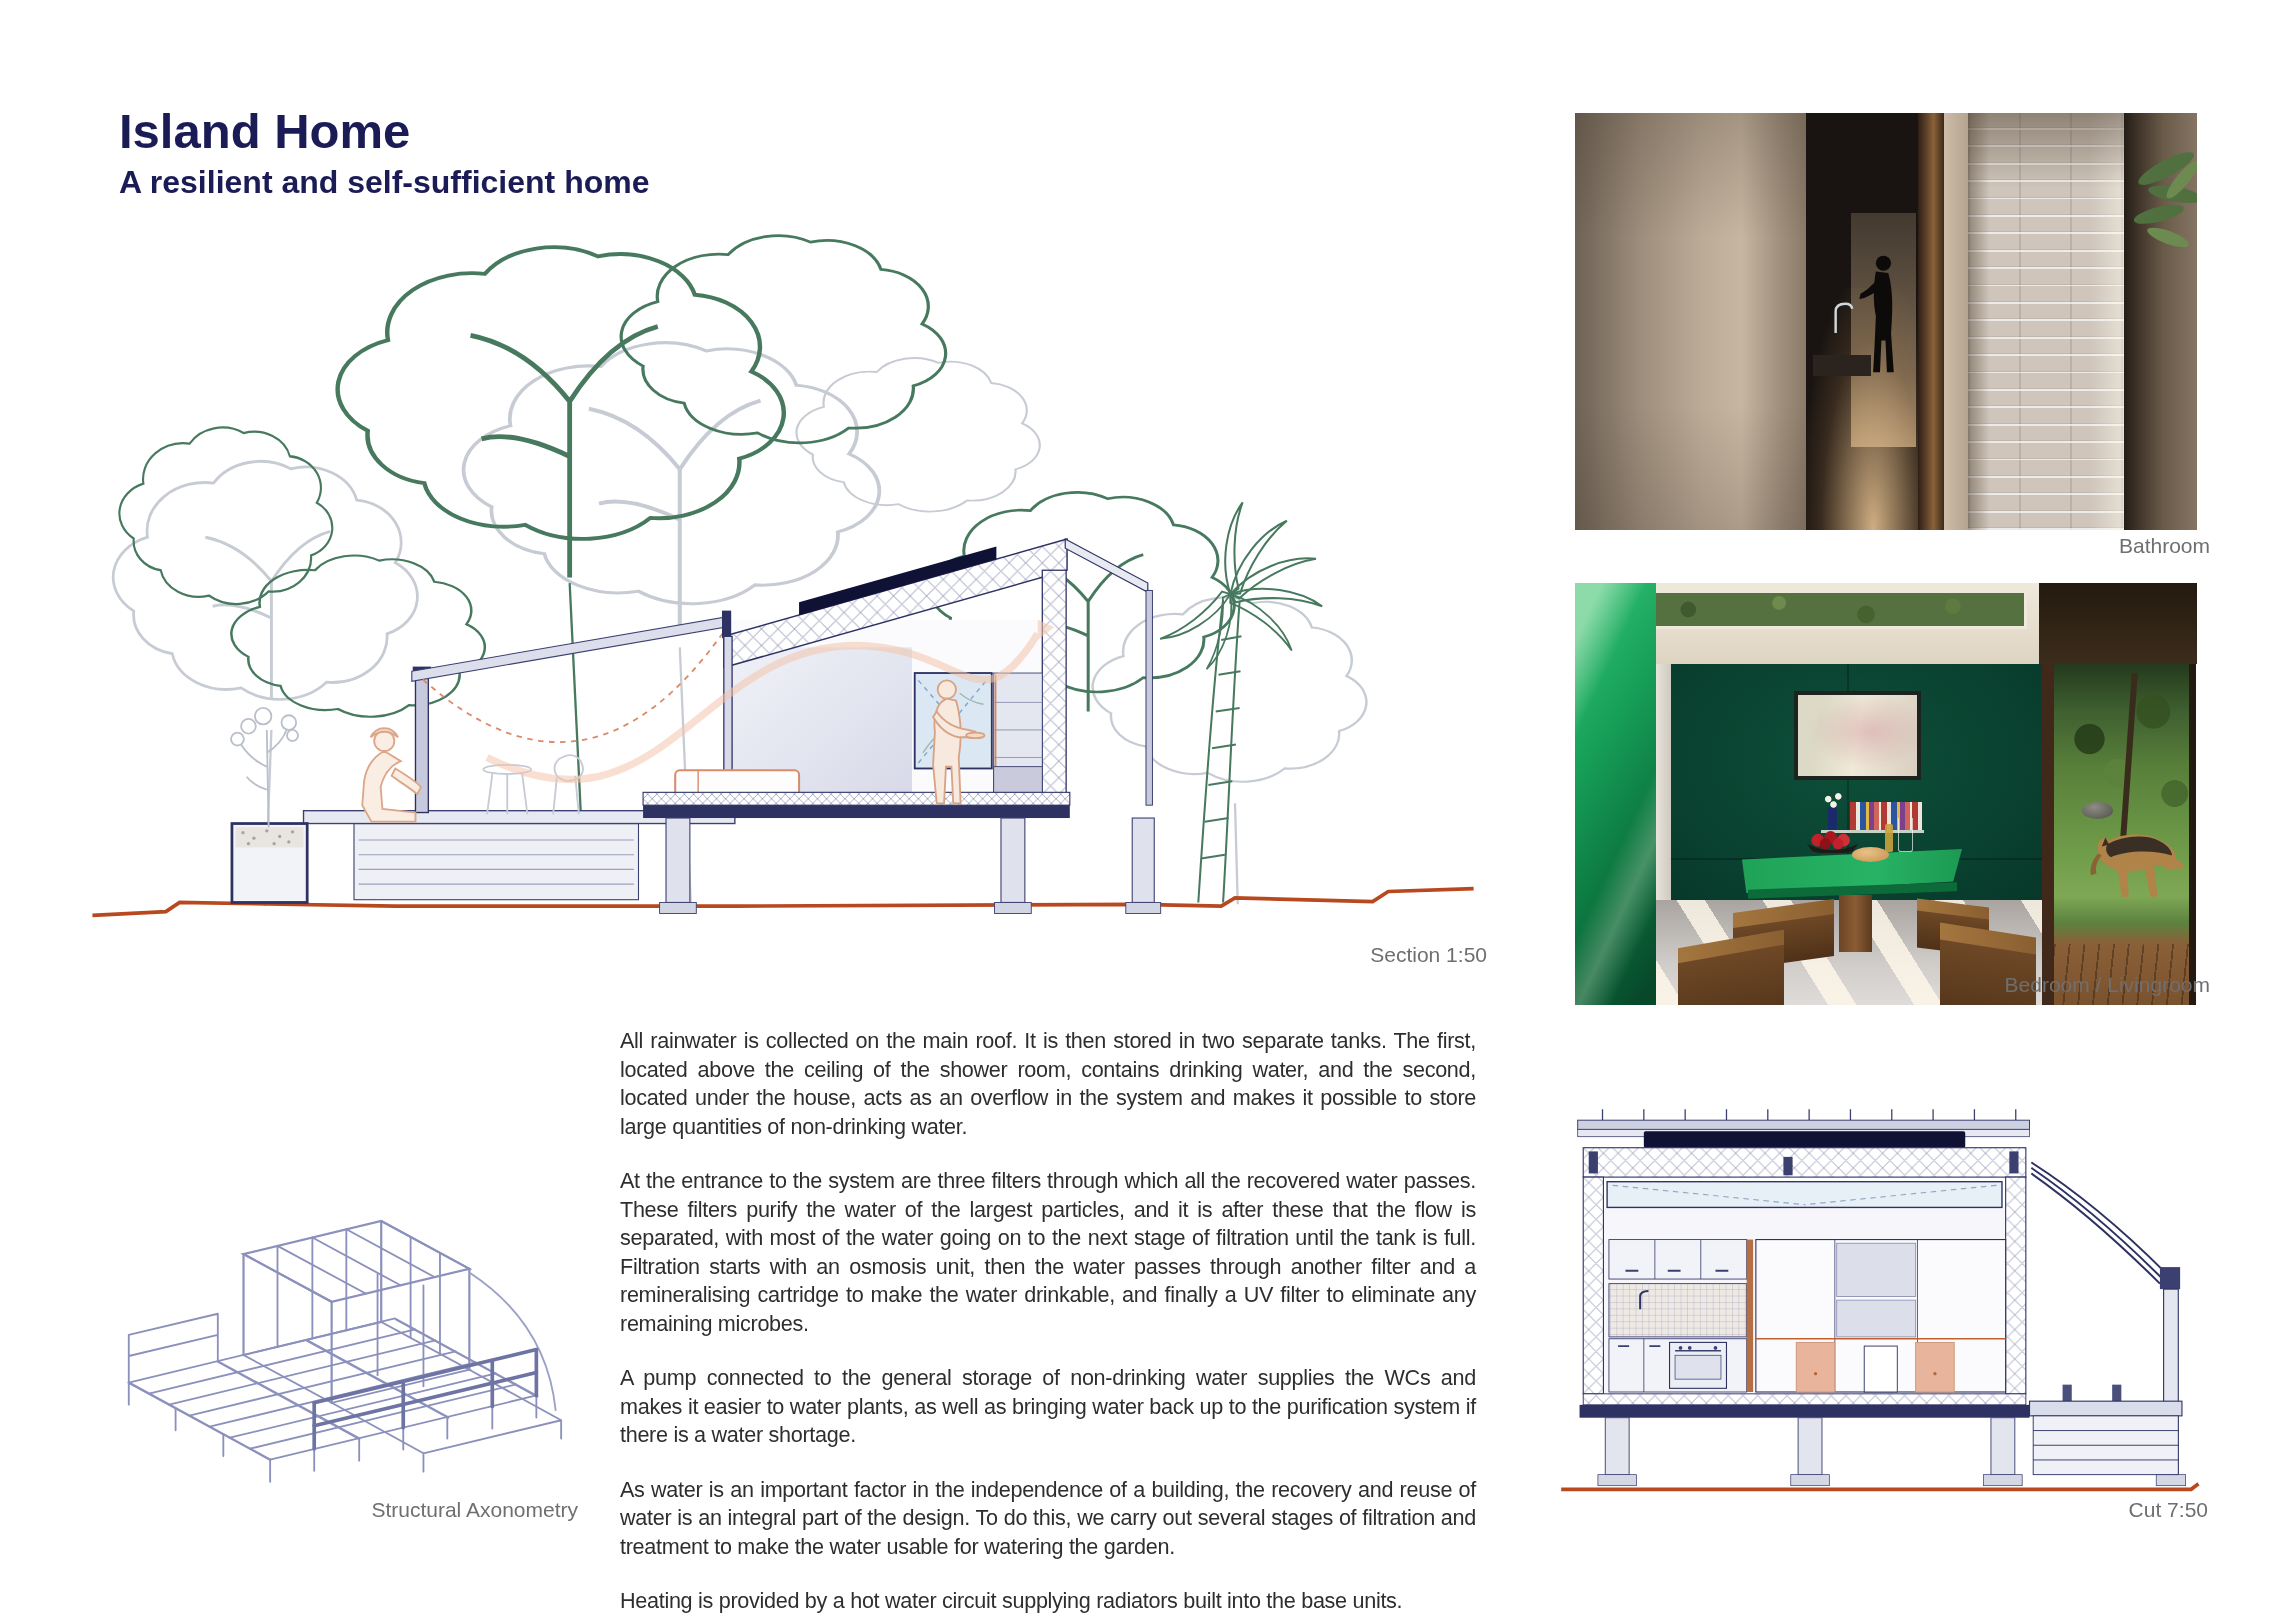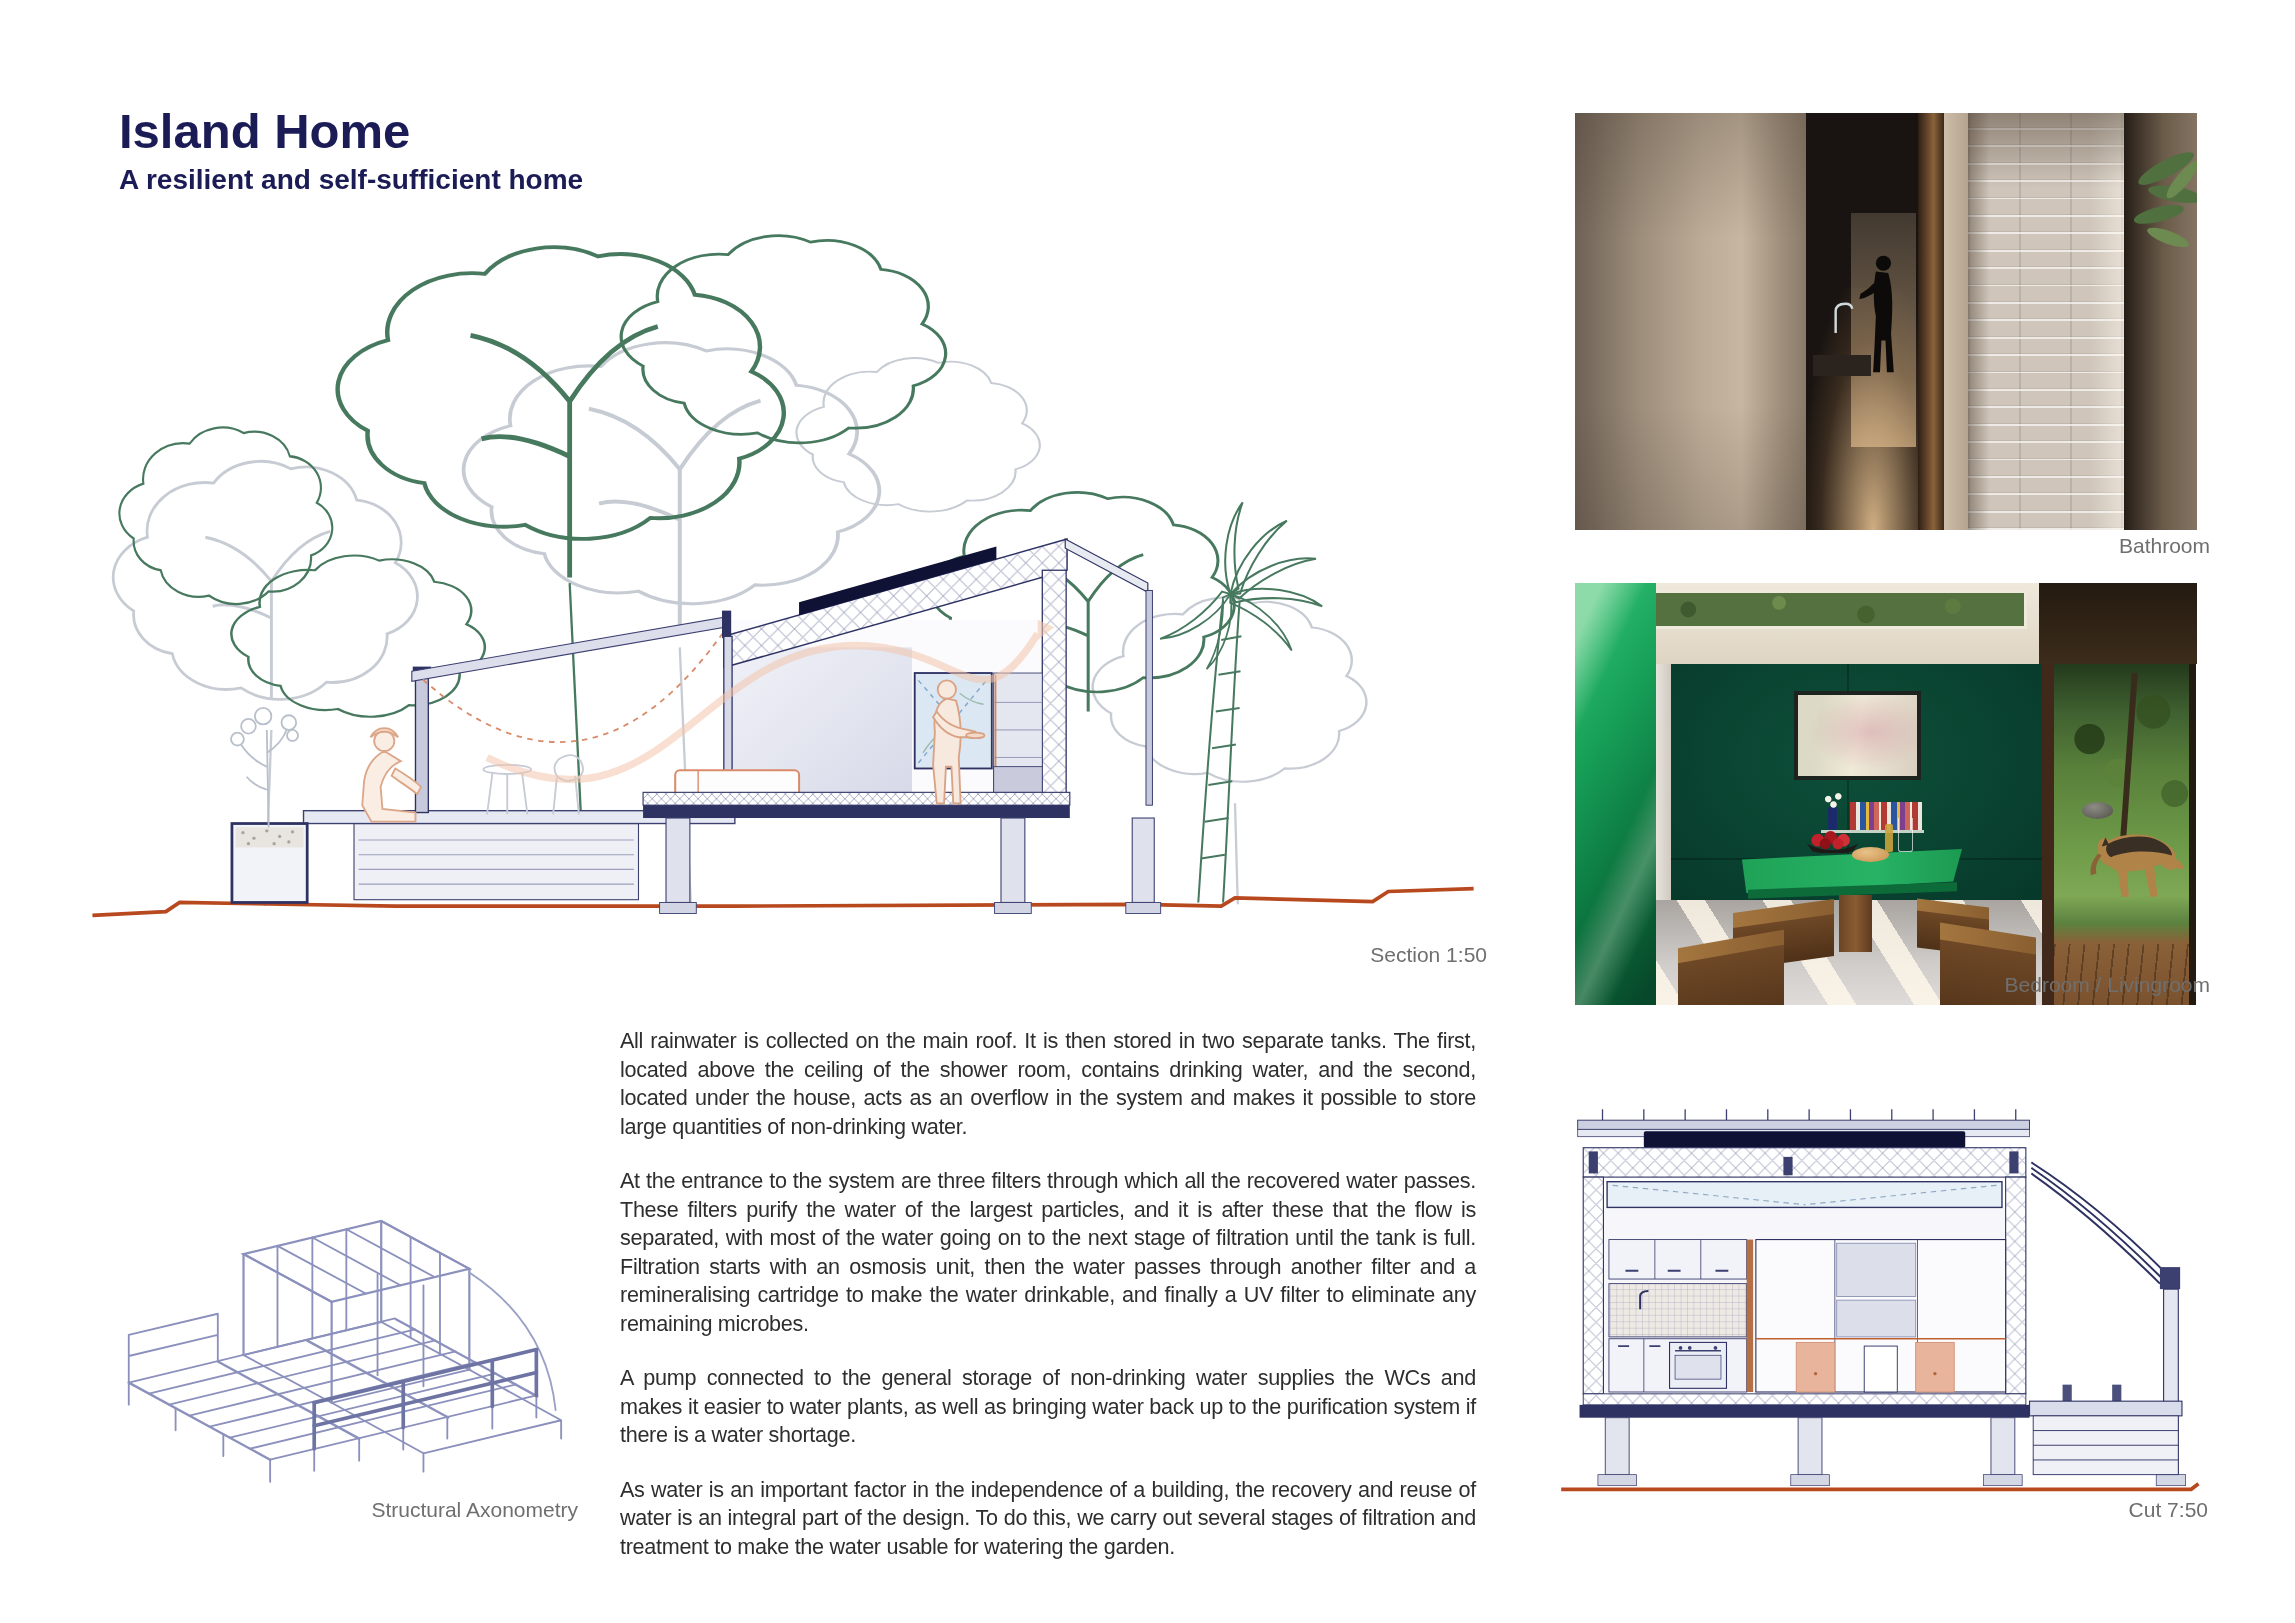--- a/index.html
+++ b/index.html
@@ -1,19 +1,19 @@
 <!DOCTYPE html>
 <html style="font-size:14.7px"><head>
 <meta charset="utf-8">
 <style>
   html,body{margin:0;padding:0;background:#ffffff;}
   .page{position:relative;width:2296px;height:1624px;background:#ffffff;overflow:hidden;
         font-family:"Liberation Sans", sans-serif;color:#2e2e2e;padding-left:13px;}
   .title{position:absolute;left:119px;top:107px;font-size:49px;font-weight:700;color:#1b1c56;line-height:1;margin:0;}
-  .subtitle{position:absolute;left:119px;top:166px;font-size:28px;font-weight:700;color:#1b1c56;line-height:1;margin:0;}
+  .subtitle{position:absolute;left:119px;top:166px;font-size:32px;font-weight:700;color:#1b1c56;line-height:1;margin:0;}
   .caption{position:absolute;font-size:21px;color:#6f6f6f;line-height:1.2;}
   .cap-section{top:942px;right:822px;}
   .cap-bathroom{top:533px;right:99px;}
   .cap-bedroom{top:960px;right:99px;margin-top:12px;}
   .cap-axo{top:1497px;right:1731px;}
   .cap-cut{top:1497px;right:101px;}
   .section-svg{position:absolute;left:92px;top:216px;}
   .axo-svg{position:absolute;left:115px;top:1185px;}
   .cut-svg{position:absolute;left:1552px;top:1109px;}
   .left-par{position:absolute;left:118px;top:1029px;width:452px;font-size:21.6px;line-height:1.32;
@@ -397,20 +397,21 @@
       <path d="M217,237 L459,179 M217,262 L459,204"></path>
     </g>
   </svg>
   <div class="caption cap-axo">Structural Axonometry</div>
 
   <div class="mid-col">
     <p>All rainwater is collected on the main roof. It is then stored in two separate tanks. The first, located above the ceiling of the shower room, contains drinking water, and the second, located under the house, acts as an overflow in the system and makes it possible to store large quantities of non-drinking water.</p>
     <p>At the entrance to the system are three filters through which all the recovered water passes. These filters purify the water of the largest particles, and it is after these that the flow is separated, with most of the water going on to the next stage of filtration until the tank is full. Filtration starts with an osmosis unit, then the water passes through another filter and a remineralising cartridge to make the water drinkable, and finally a UV filter to eliminate any remaining microbes.</p>
     <p>A pump connected to the general storage of non-drinking water supplies the WCs and makes it easier to water plants, as well as bringing water back up to the purification system if there is a water shortage.</p>
     <p>As water is an important factor in the independence of a building, the recovery and reuse of water is an integral part of the design. To do this, we carry out several stages of filtration and treatment to make the water usable for watering the garden.</p>
+    <p>Heating is provided by a hot water circuit supplying radiators built into the base units.</p>
   </div>
 
   <svg class="cut-svg" width="652" height="386" viewBox="0 0 710 420">
     <defs>
       <pattern id="diam2" width="16" height="16" patternUnits="userSpaceOnUse">
         <path d="M0 8 L8 0 L16 8 L8 16 Z" fill="none" stroke="#8d92b4" stroke-width="0.9"></path>
       </pattern>
       <pattern id="grid2" width="7" height="7" patternUnits="userSpaceOnUse">
         <path d="M7 0 H0 V7" fill="none" stroke="#9aa0bd" stroke-width="0.7"></path>
       </pattern>

